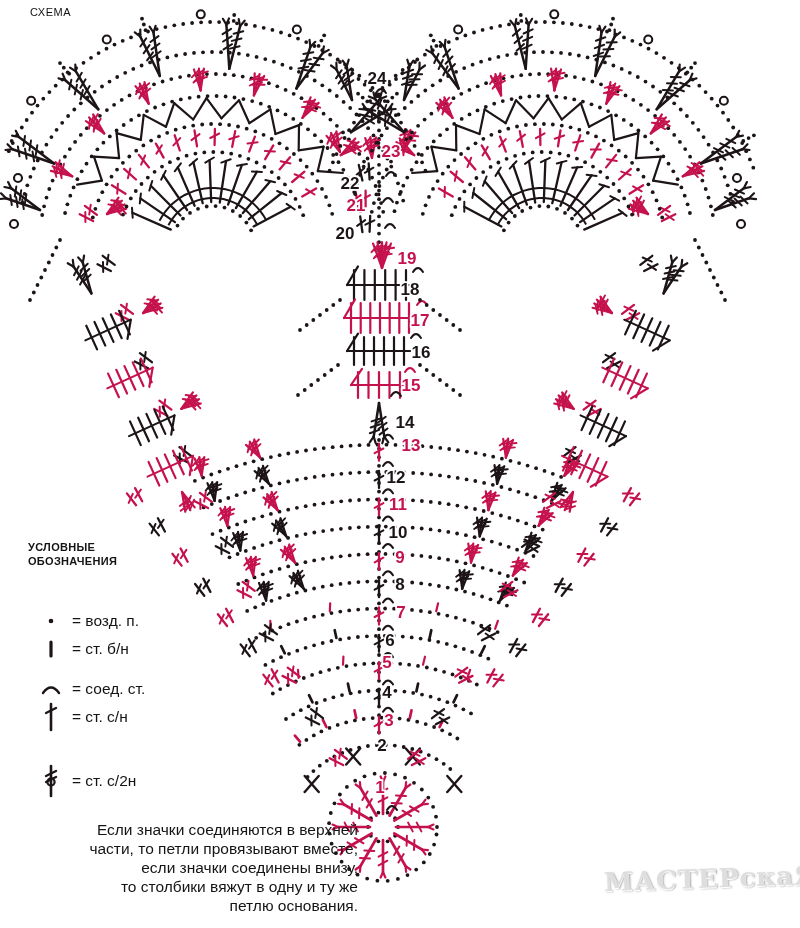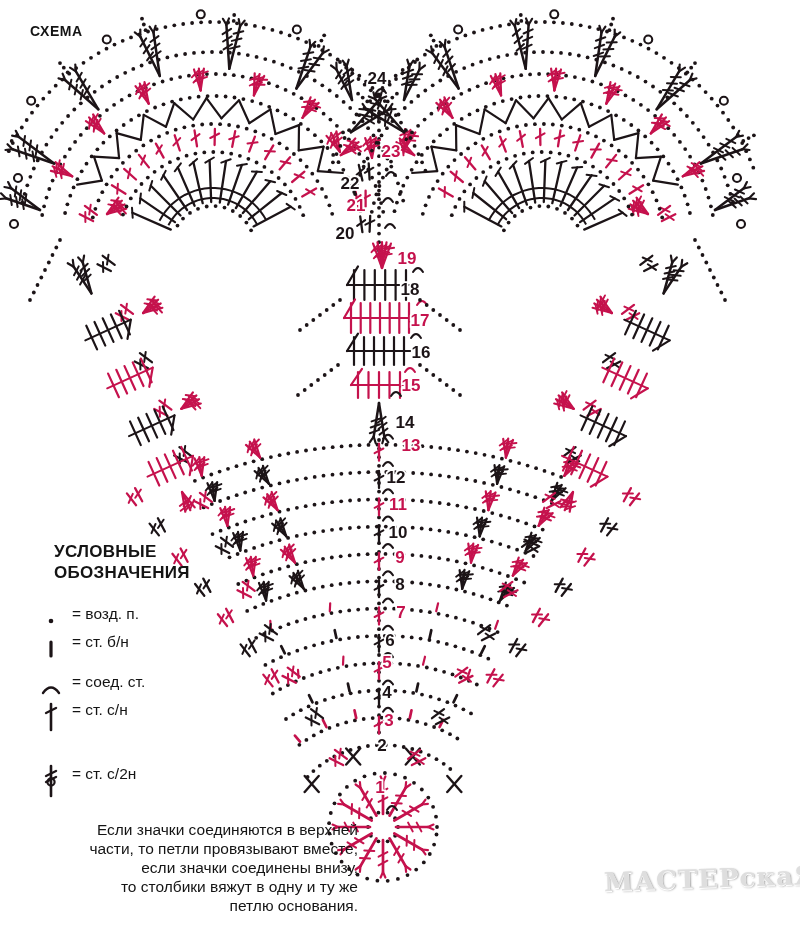--- a/index.html
+++ b/index.html
@@ -1,22 +1,22 @@
 <!DOCTYPE html>
 <html><head>
 <meta charset="utf-8">
 <style>
   html,body{margin:0;padding:0;}
   body{width:800px;height:928px;position:relative;background:#fff;overflow:hidden;
        font-family:"Liberation Sans","DejaVu Sans",sans-serif;color:#141414;}
   #chart{position:absolute;left:0;top:0;}
-  .title{position:absolute;left:30px;top:6px;font-size:14px;font-weight:bold;letter-spacing:.5px;margin-top:17px;}
-  .legend-heading{position:absolute;left:54px;top:541px;font-size:17px;font-weight:bold;
+  .title{position:absolute;left:30px;top:6px;font-size:11px;font-weight:normal;letter-spacing:.5px;}
+  .legend-heading{position:absolute;left:28px;top:541px;font-size:11px;font-weight:bold;
        line-height:1.25;white-space:pre-line;letter-spacing:.3px;}
-  .li{position:absolute;left:38px;display:flex;align-items:flex-start;gap:8px;}
+  .li{position:absolute;left:38px;display:flex;align-items:center;gap:8px;}
   .li .sym{width:26px;height:34px;flex:0 0 26px;display:block;}
   .li .lbl{font-size:15.5px;white-space:pre-line;line-height:1.25;}
   .li6{align-items:flex-start;}
   .note{position:absolute;left:38px;top:820px;width:320px;font-size:15.5px;line-height:1.23;
        white-space:pre-line;text-align:right;}
   .watermark{position:absolute;left:604px;top:864px;width:192px;text-align:center;
        font-family:"DejaVu Serif","Liberation Serif",serif;font-weight:bold;font-size:26px;
        color:#dedede;letter-spacing:1px;transform:rotate(-2deg);
        text-shadow:0 1px 0 #ffffff,1px 1px 2px #9e9e9e,-1px -1px 1px #ffffff;}
 </style>

